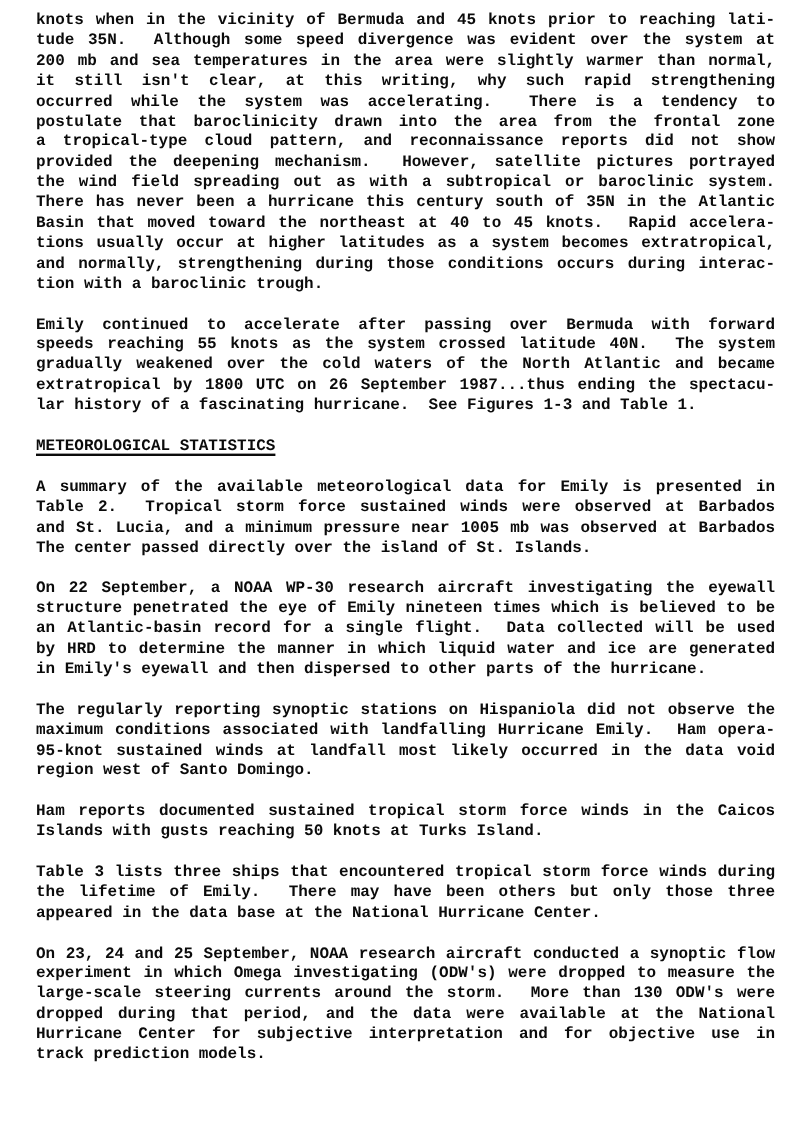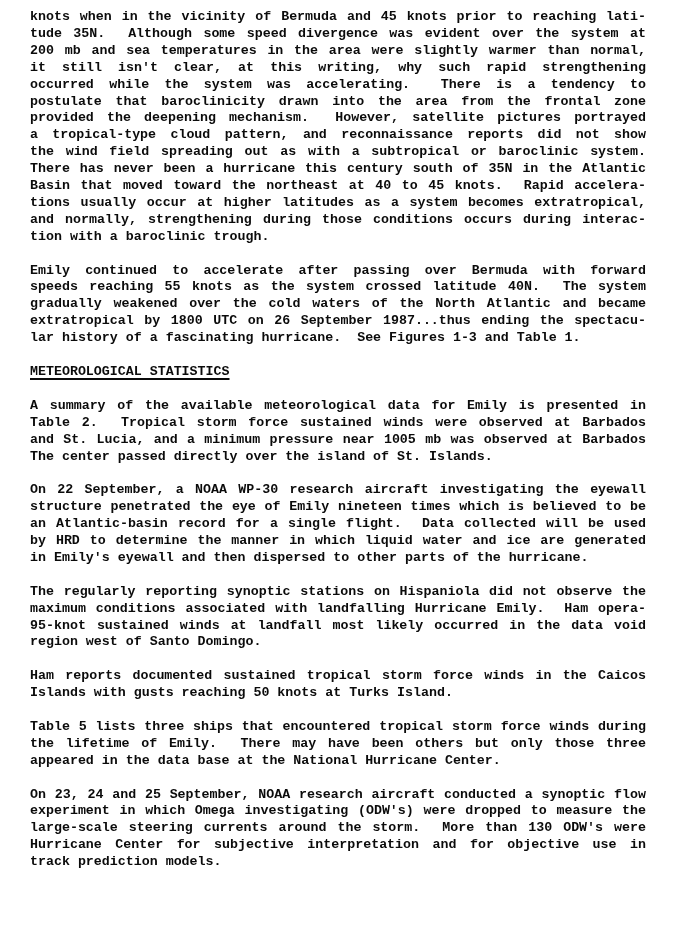--- a/index.html
+++ b/index.html
@@ -52,22 +52,22 @@
 <body>
 
 <div class="page">
   <div class="para">
       <div class="line">knots when in the vicinity of Bermuda and 45 knots prior to reaching lati-</div>
       <div class="line">tude 35N.  Although some speed divergence was evident over the system at</div>
       <div class="line">200 mb and sea temperatures in the area were slightly warmer than normal,</div>
       <div class="line">it still isn't clear, at this writing, why such rapid strengthening</div>
       <div class="line">occurred while the system was accelerating.  There is a tendency to</div>
       <div class="line">postulate that baroclinicity drawn into the area from the frontal zone</div>
+      <div class="line">a tropical-type cloud pattern, and reconnaissance reports did not show</div>
       <div class="line">provided the deepening mechanism.  However, satellite pictures portrayed</div>
-      <div class="line">a tropical-type cloud pattern, and reconnaissance reports did not show</div>
       <div class="line">the wind field spreading out as with a subtropical or baroclinic system.</div>
       <div class="line">There has never been a hurricane this century south of 35N in the Atlantic</div>
       <div class="line">Basin that moved toward the northeast at 40 to 45 knots.  Rapid accelera-</div>
       <div class="line">tions usually occur at higher latitudes as a system becomes extratropical,</div>
       <div class="line">and normally, strengthening during those conditions occurs during interac-</div>
       <div class="line last">tion with a baroclinic trough.</div>
     </div>
   <div class="para">
       <div class="line">Emily continued to accelerate after passing over Bermuda with forward</div>
       <div class="line">speeds reaching 55 knots as the system crossed latitude 40N.  The system</div>
@@ -93,24 +93,25 @@
       <div class="line">The regularly reporting synoptic stations on Hispaniola did not observe the</div>
       <div class="line">maximum conditions associated with landfalling Hurricane Emily.  Ham opera-</div>
       <div class="line">95-knot sustained winds at landfall most likely occurred in the data void</div>
       <div class="line last">region west of Santo Domingo.</div>
     </div>
   <div class="para">
       <div class="line">Ham reports documented sustained tropical storm force winds in the Caicos</div>
       <div class="line last">Islands with gusts reaching 50 knots at Turks Island.</div>
     </div>
   <div class="para">
-      <div class="line">Table 5 lists three ships that encountered tropical storm force winds during</div>
+      <div class="line">Table 3 lists three ships that encountered tropical storm force winds during</div>
       <div class="line">the lifetime of Emily.  There may have been others but only those three</div>
       <div class="line last">appeared in the data base at the National Hurricane Center.</div>
     </div>
   <div class="para">
       <div class="line">On 23, 24 and 25 September, NOAA research aircraft conducted a synoptic flow</div>
       <div class="line">experiment in which Omega investigating (ODW's) were dropped to measure the</div>
       <div class="line">large-scale steering currents around the storm.  More than 130 ODW's were</div>
+      <div class="line">dropped during that period, and the data were available at the National</div>
       <div class="line">Hurricane Center for subjective interpretation and for objective use in</div>
       <div class="line last">track prediction models.</div>
     </div>
 </div>
 
 </body></html>

